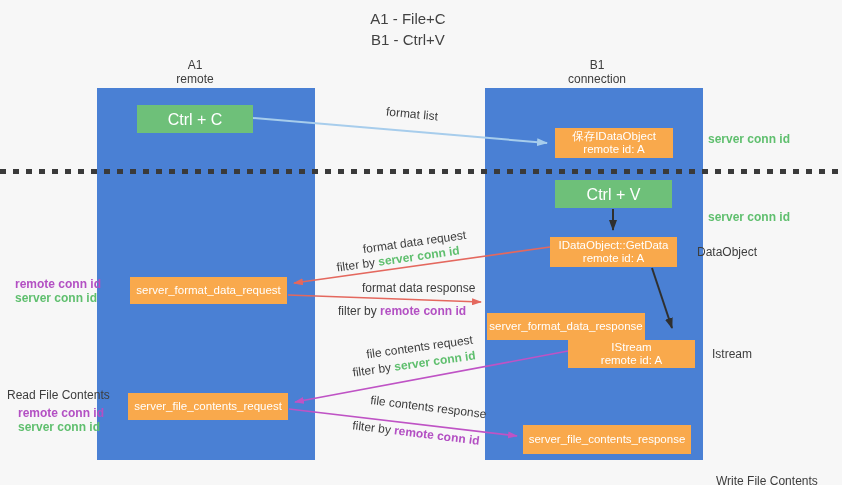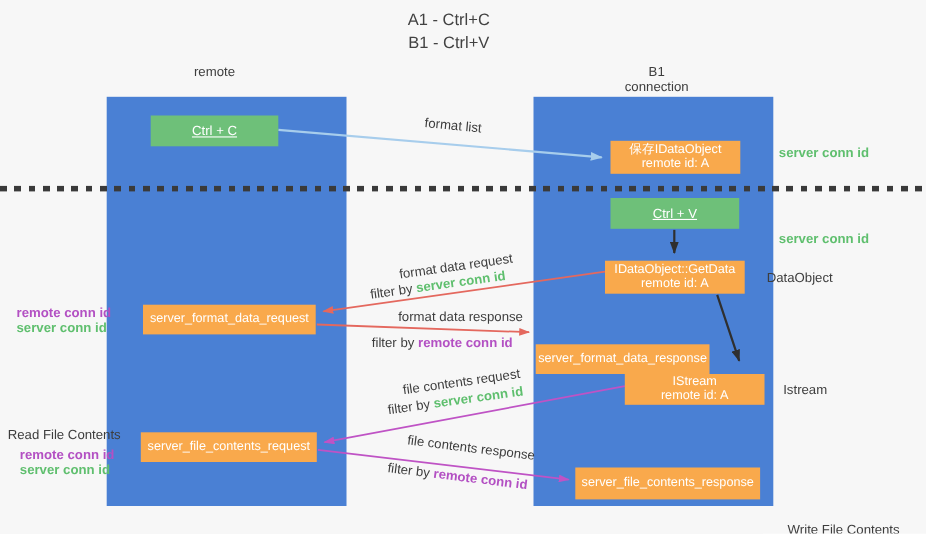--- a/index.html
+++ b/index.html
@@ -35,45 +35,46 @@
   .ar-black{stroke:var(--black-arrow); stroke-width:2;}
   .ar-red{stroke:var(--red-arrow); stroke-width:1.6;}
   .ar-mag{stroke:var(--magenta-arrow); stroke-width:1.6;}
   .mk-blue{fill:var(--blue-arrow);} .mk-black{fill:var(--black-arrow);}
   .mk-red{fill:var(--red-arrow);} .mk-mag{fill:var(--magenta-arrow);}
   .node{
     position:absolute; z-index:4; display:flex; flex-direction:column;
     align-items:center; justify-content:center; text-align:center;
     color:#fff; font-size:11.5px; line-height:13px;
   }
-  .green{background:var(--box-green); font-size:12px;text-decoration:underline;}
+  .green{background:var(--box-green); font-size:16px;}
   .orange{background:var(--box-orange);}
   .lbl{
     position:absolute; z-index:5; font-size:12px; color:var(--dark-text);
     white-space:nowrap;
   }
   .ctr{text-align:center;}
   .rot-up{transform:rotate(-8deg);}
   .rot-dn{transform:rotate(7deg);}
   .rot-list{transform:rotate(5.5deg);}
   .green-t{color:var(--green-text); font-weight:bold;}
   .purple-t{color:var(--purple-text); font-weight:bold;}
   .side-stack{line-height:14px; text-align:right;}
 </style>
 </head>
 <body>
 
 <div class="canvas">
 
   <div class="title">
-    <div>A1 - Ctrl+C</div>
+    <div>A1 - File+C</div>
     <div>B1 - Ctrl+V</div>
   </div>
 
   <div class="lane-hdr" style="left:120px;">
+    <div>A1</div>
     <div>remote</div>
   </div>
   <div class="lane-hdr" style="left:522px;">
     <div>B1</div>
     <div>connection</div>
   </div>
 
   <div class="lane" style="left:97px;"></div>
   <div class="lane" style="left:485px;"></div>
 

